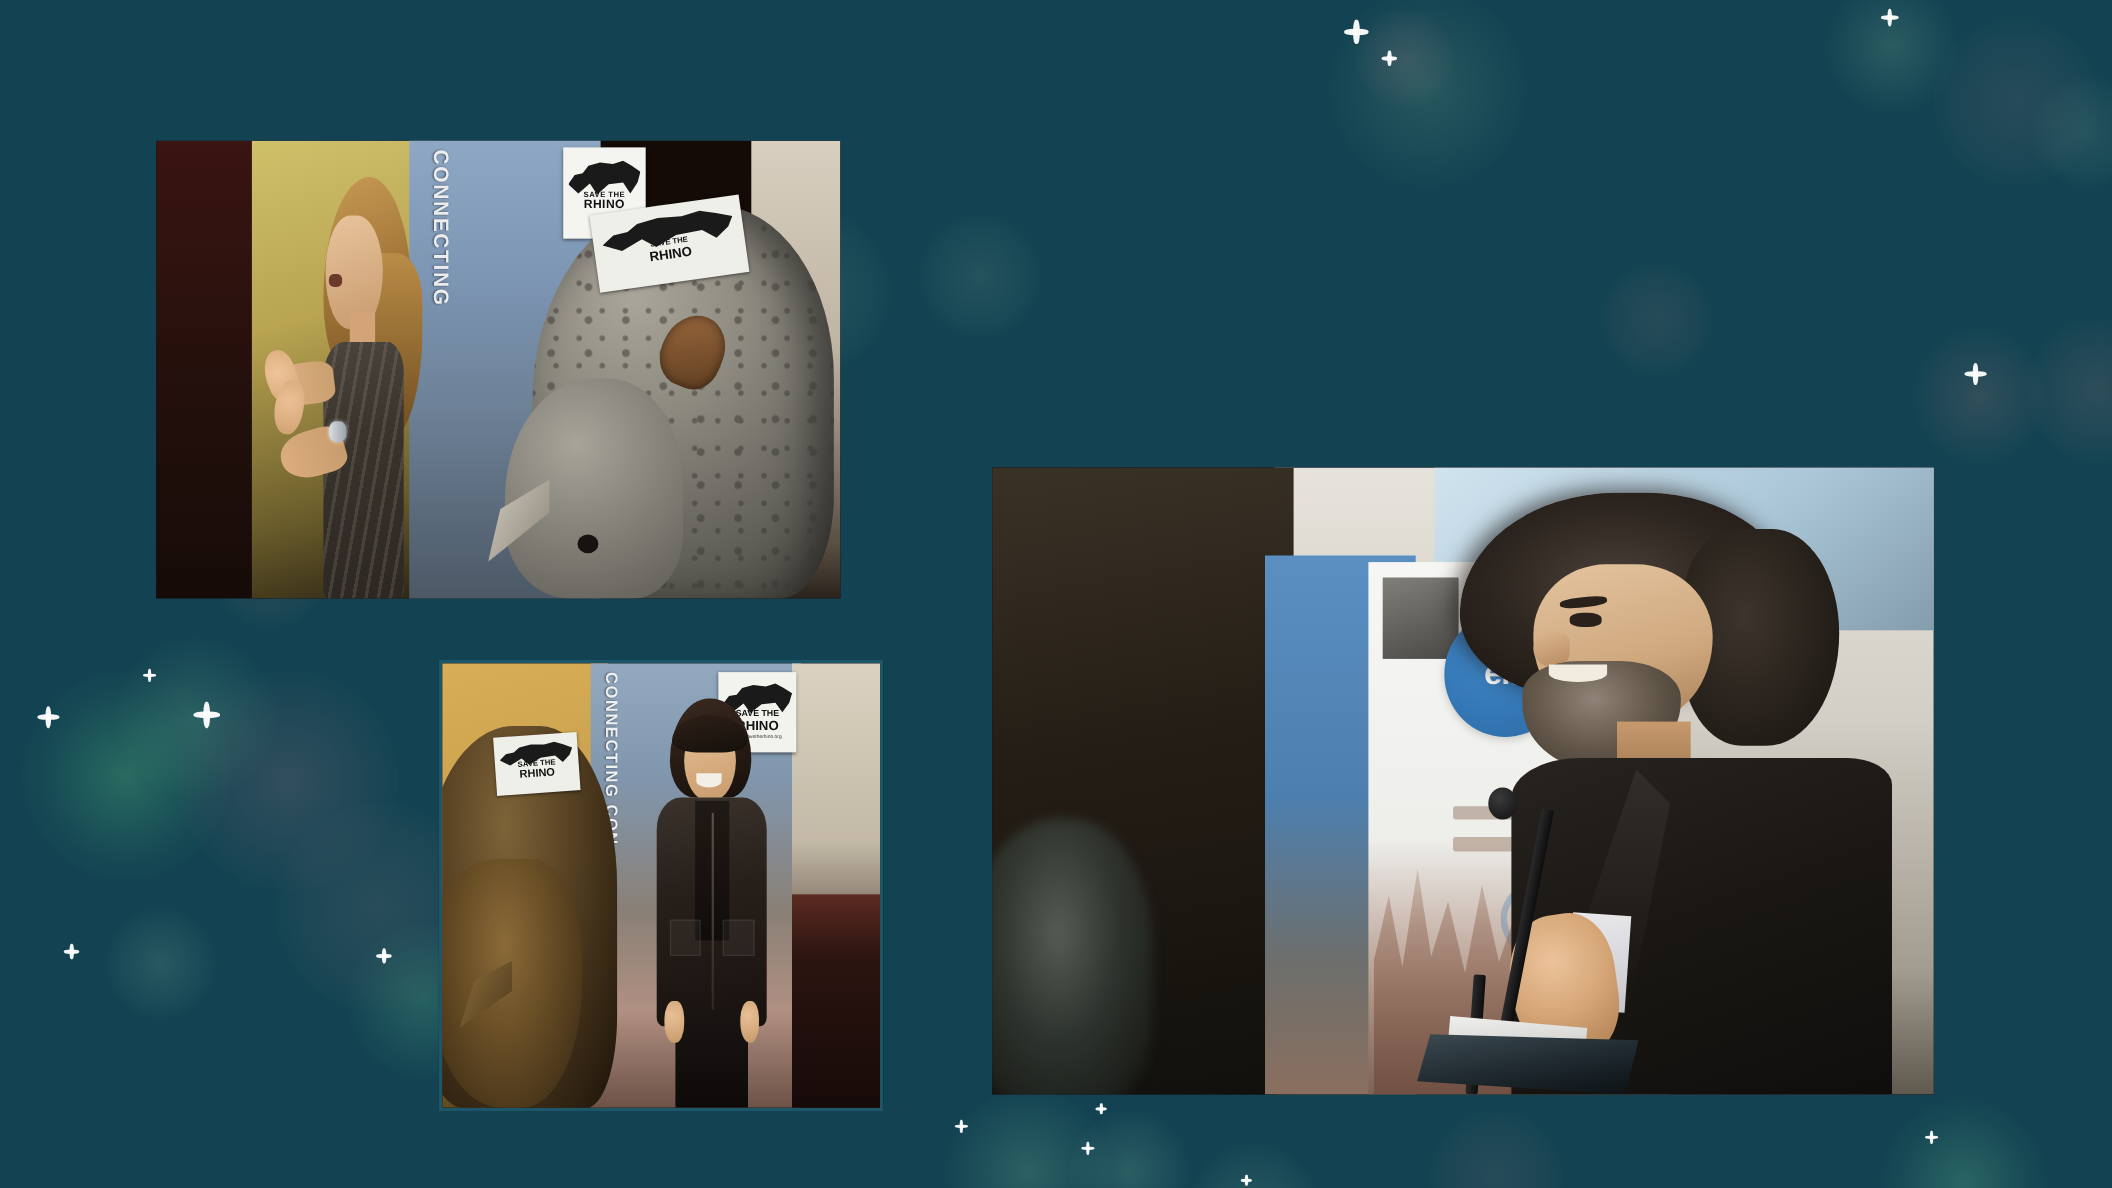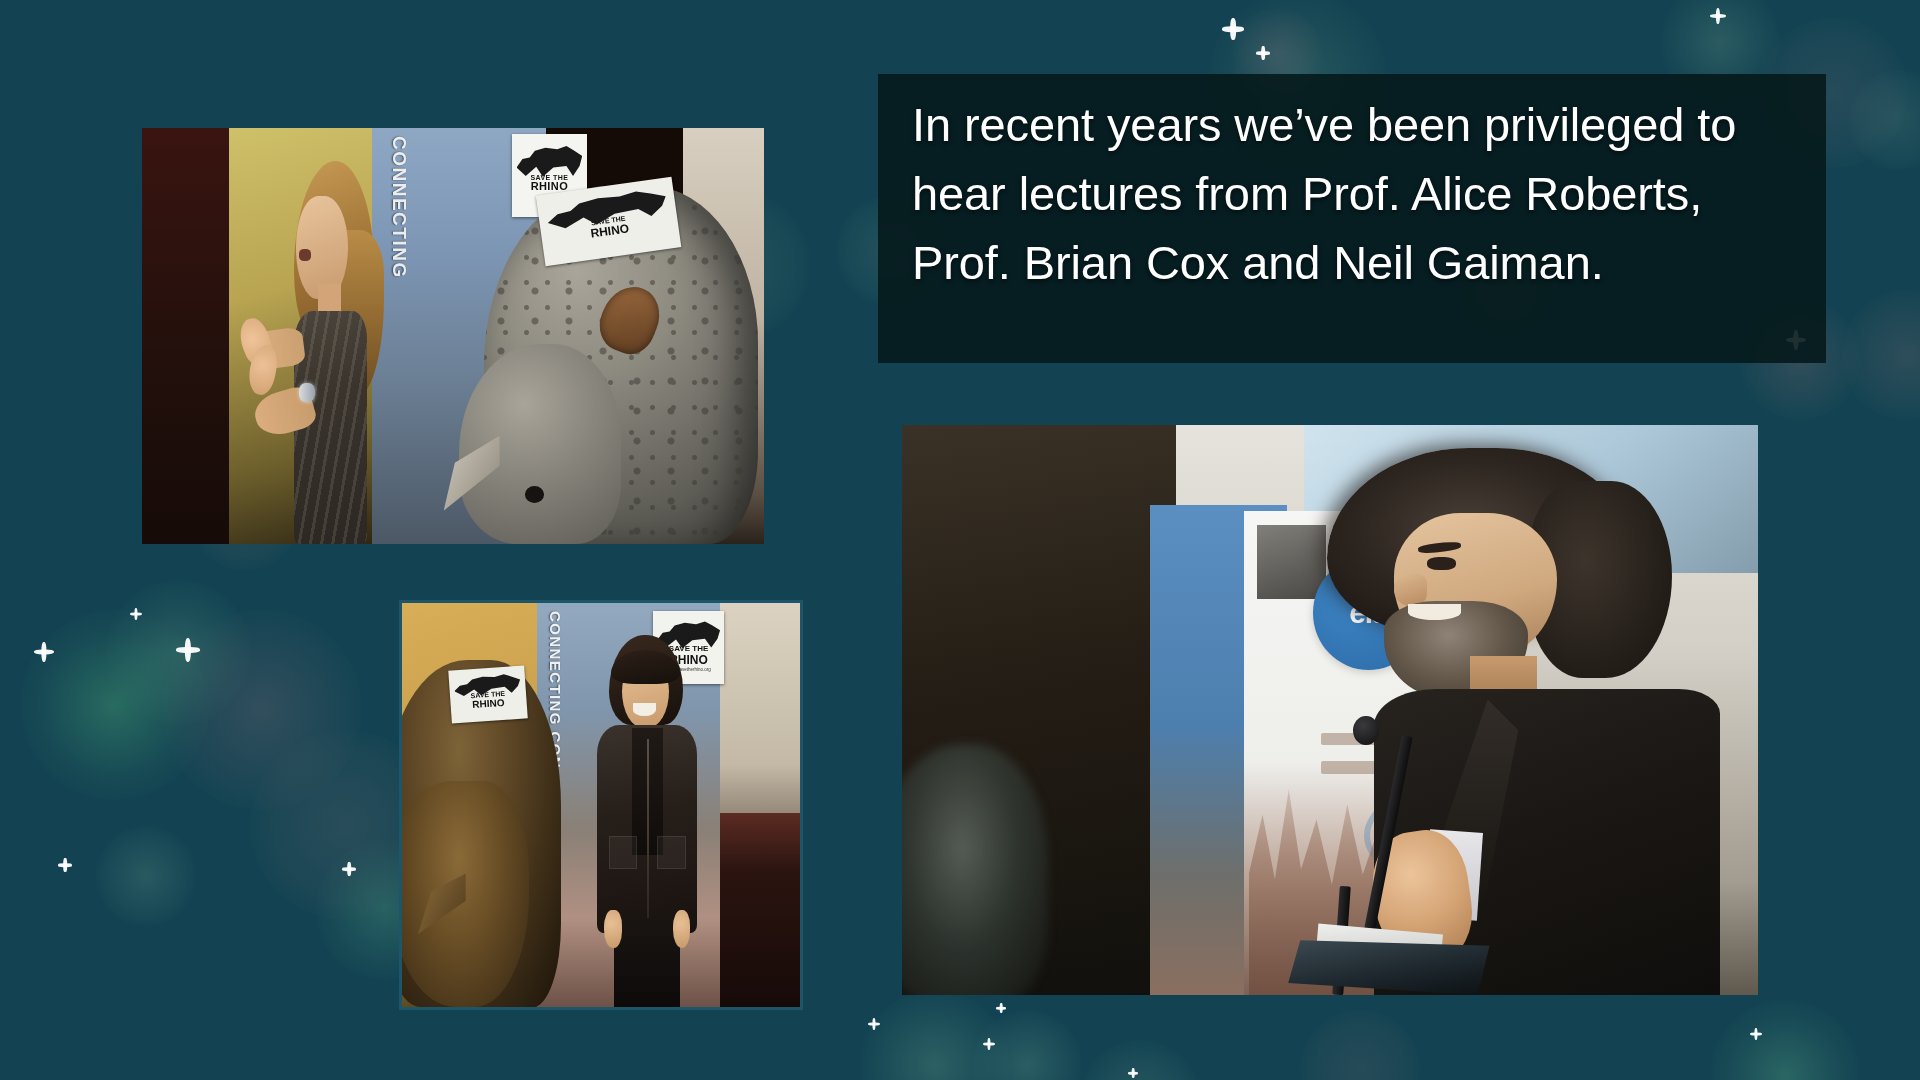--- a/index.html
+++ b/index.html
@@ -472,17 +472,14 @@
         <div class="p3-handShape"></div>
         <div class="p3-micStand"></div>
         <div class="p3-micStand2"></div>
         <div class="p3-micHead"></div>
         <div class="p3-podiumPaper"></div>
         <div class="p3-podium"></div>
       </div>
     </div>
   </div>
 
-  <div id="quote-box">
-    <div id="quote-text">In recent years we’ve been privileged to hear lectures from Prof. Alice Roberts, Prof. Brian Cox and Neil Gaiman.</div>
-  </div>
 
 </div>
 
 </body></html>

